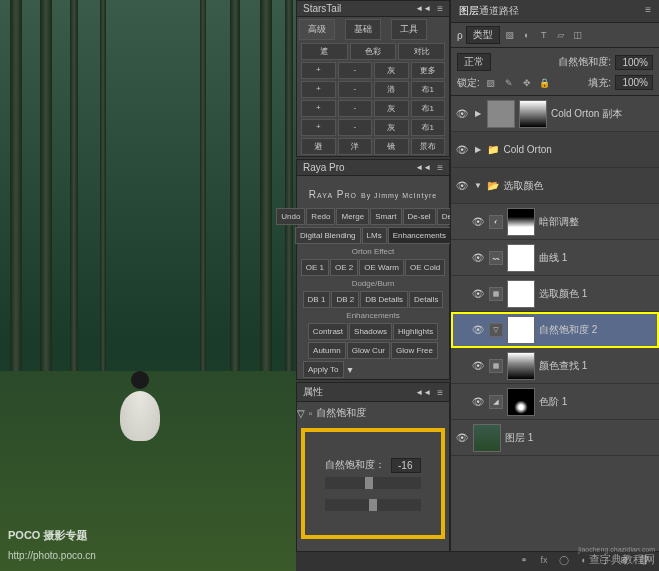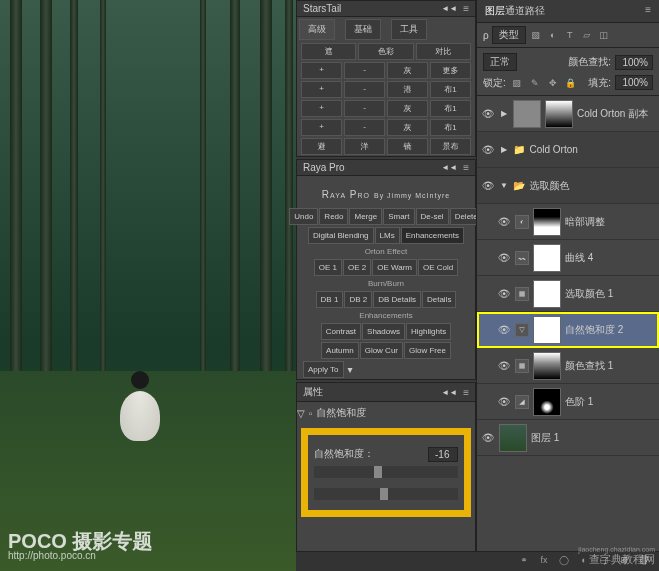--- a/index.html
+++ b/index.html
@@ -4,41 +4,41 @@
 <style>
 *{margin:0;padding:0;box-sizing:border-box;font-family:"Microsoft YaHei",Arial,sans-serif;font-size:10px;color:#ccc}
 body{background:#3a3a3a;width:659px;height:571px;overflow:hidden;position:relative}
 .main-photo{position:absolute;left:0;top:0;width:296px;height:571px;background:linear-gradient(to bottom,#3a5a4a 0%,#2a4a3a 30%,#1a3a2a 60%,#2a4a2a 100%);overflow:hidden}
 .trees{position:absolute;inset:0}
 .tree{position:absolute;top:0;width:12px;height:450px;background:linear-gradient(90deg,#1a2a1a,#3a4a3a,#1a2a1a)}
 .grass{position:absolute;bottom:0;left:0;right:0;height:200px;background:linear-gradient(to bottom,#2a4a2a,#3a5a2a)}
 .figure{position:absolute;bottom:130px;left:120px;width:40px;height:70px}
 .figure-head{width:18px;height:18px;background:#1a1a1a;border-radius:50%;margin:0 auto}
 .figure-body{width:40px;height:50px;background:radial-gradient(ellipse at top,#e8e8e0,#c8c8c0);border-radius:50% 50% 40% 40%;margin-top:2px}
-.poco-watermark{position:absolute;bottom:16px;left:8px;font-size:20px;font-weight:bold;color:rgba(255,255,255,0.8)}
+.poco-watermark{position:absolute;bottom:28px;left:8px;font-size:11px;font-weight:bold;color:rgba(255,255,255,0.8)}
 .poco-url{position:absolute;bottom:10px;left:8px;color:rgba(255,255,255,0.7)}
 .panels{position:absolute;left:296px;top:0;right:0;bottom:0;display:flex}
-.col-left{width:180px;display:flex;flex-direction:column}
+.col-left{width:154px;display:flex;flex-direction:column}
 .col-right{flex:1;background:#454545;border-left:1px solid #222}
 .panel{background:#454545;border:1px solid #222;margin-bottom:2px}
 .panel-header{display:flex;align-items:center;padding:2px 6px;background:#3a3a3a;border-bottom:1px solid #222}
 .panel-header .arrows{margin-left:auto;font-size:8px;cursor:pointer}
 .panel-title{font-size:10px}
 .starstail-tabs{display:flex;gap:10px;padding:2px}
 .st-tab{padding:3px 8px;background:#3a3a3a;border:1px solid #555;cursor:pointer;font-size:9px}
 .st-tab.active{background:#4a4a4a}
 .st-row{display:flex;gap:2px;padding:1px 4px}
 .st-btn{flex:1;padding:2px 2px;background:#3a3a3a;border:1px solid #555;text-align:center;font-size:8px;cursor:pointer}
 .raya-title{font-family:Georgia,serif;font-size:20px;text-align:center;padding:4px;letter-spacing:1px}
 .raya-sub{font-size:7px;margin-left:4px}
 .raya-row{display:flex;gap:1px;padding:1px 3px;justify-content:center}
 .raya-btn{padding:3px 4px;background:#3a3a3a;border:1px solid #5a5a5a;font-size:8px;cursor:pointer;text-align:center;white-space:nowrap}
 .raya-section{text-align:center;font-size:8px;padding:2px;color:#aaa}
 .props-panel{flex:1;background:#454545;border:1px solid #222}
-.props-body{padding:6px;border:7px solid #eab308;margin:4px}
+.props-body{padding:20px;border:4px solid #eab308;margin:4px}
 .props-type{display:flex;align-items:center;gap:4px;padding:4px 0;font-size:10px}
 .slider-row{padding:4px 0}
 .slider-label{display:flex;justify-content:space-between;font-size:10px;padding:2px 0}
 .slider-val{background:#333;padding:1px 6px;min-width:30px;text-align:left;border:1px solid #222}
 .slider-track{height:12px;background:#3a3a3a;position:relative;margin-top:2px}
 .slider-thumb{position:absolute;top:0;width:8px;height:12px;background:#888;cursor:pointer}
 .layers-header{display:flex;padding:4px 8px;background:#3a3a3a;border-bottom:1px solid #222}
 .layers-tab{font-size:10px;cursor:pointer}
 .layers-tab.active{color:#fff}
 .layers-toolbar{display:flex;gap:3px;padding:3px 6px;align-items:center;border-bottom:1px solid #222}
@@ -162,21 +162,21 @@
         <div class="raya-btn">LMs</div>
         <div class="raya-btn" style="background:#2a2a2a">Enhancements</div>
       </div>
       <div class="raya-section">Orton Effect</div>
       <div class="raya-row">
         <div class="raya-btn">OE 1</div>
         <div class="raya-btn">OE 2</div>
         <div class="raya-btn">OE Warm</div>
         <div class="raya-btn">OE Cold</div>
       </div>
-      <div class="raya-section">Burn/Burn</div>
+      <div class="raya-section">Dodge/Burn</div>
       <div class="raya-row">
         <div class="raya-btn">DB 1</div>
         <div class="raya-btn">DB 2</div>
         <div class="raya-btn">DB Details</div>
         <div class="raya-btn">Details</div>
       </div>
       <div class="raya-section">Enhancements</div>
       <div class="raya-row">
         <div class="raya-btn">Contrast</div>
         <div class="raya-btn">Shadows</div>
@@ -235,21 +235,21 @@
       <span class="ctrl-select">类型</span>
       <span class="tb-icon">▧</span>
       <span class="tb-icon">◐</span>
       <span class="tb-icon">T</span>
       <span class="tb-icon">▱</span>
       <span class="tb-icon">◫</span>
     </div>
     <div class="layers-controls">
       <div class="ctrl-row">
         <span class="ctrl-select">正常</span>
-        <span style="margin-left:auto">颜色查找:</span>
+        <span style="margin-left:auto">自然饱和度:</span>
         <span class="ctrl-input">100%</span>
       </div>
       <div class="ctrl-row">
         <span>锁定:</span>
         <span class="tb-icon">▨</span>
         <span class="tb-icon">✎</span>
         <span class="tb-icon">✥</span>
         <span class="tb-icon">🔒</span>
         <span style="margin-left:auto">填充:</span>
         <span class="ctrl-input">100%</span>
@@ -278,21 +278,21 @@
       <div class="layer-item" style="padding-left:20px">
         <span class="layer-vis">👁</span>
         <div class="layer-icon">◐</div>
         <div class="layer-mask grad2"></div>
         <span class="layer-name">暗部调整</span>
       </div>
       <div class="layer-item" style="padding-left:20px">
         <span class="layer-vis">👁</span>
         <div class="layer-icon">〰</div>
         <div class="layer-mask"></div>
-        <span class="layer-name">曲线 4</span>
+        <span class="layer-name">曲线 1</span>
       </div>
       <div class="layer-item" style="padding-left:20px">
         <span class="layer-vis">👁</span>
         <div class="layer-icon">▦</div>
         <div class="layer-mask"></div>
         <span class="layer-name">选取颜色 1</span>
       </div>
       <div class="layer-item selected" style="padding-left:20px">
         <span class="layer-vis">👁</span>
         <div class="layer-icon">▽</div>

